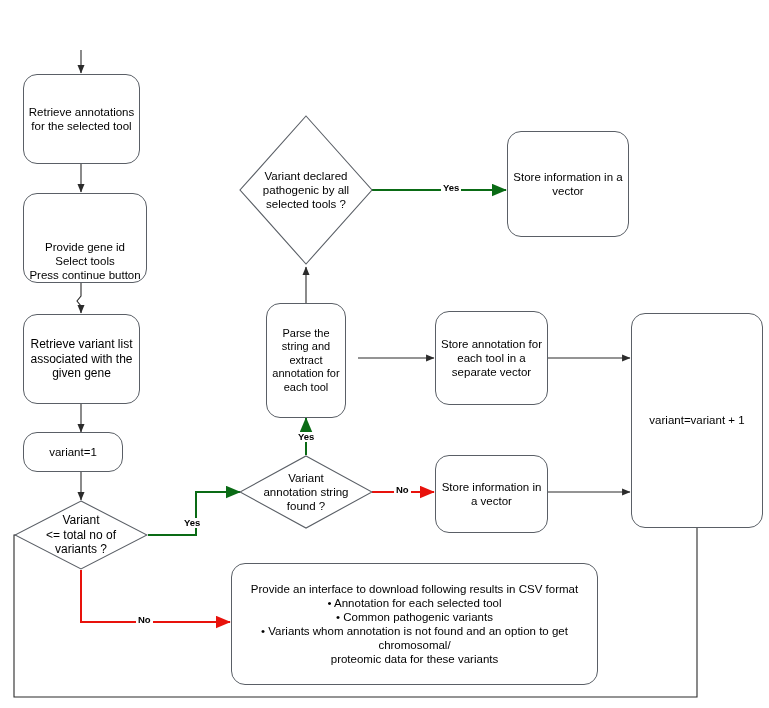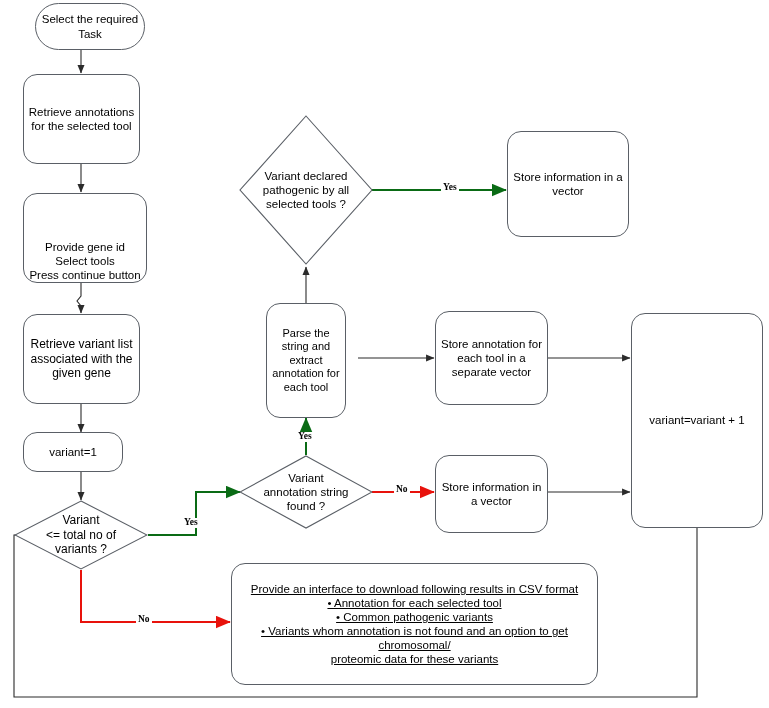--- a/index.html
+++ b/index.html
@@ -64,28 +64,27 @@
     padding: 0 6px;
   }
   .elabel {
     position: absolute;
     font-size: 9.5px;
     font-weight: bold;
     color: #000000;
     background: #ffffff;
     padding: 0 2px;
     line-height: 1;
-    font-family: Liberation Serif, serif;
+    font-family: Liberation Sans, sans-serif;
   }
   .results-text {
     display: block;
     width: 100%;
     padding: 0 10px;
     box-sizing: border-box;
-    text-decoration: underline;
   }
   .results-text .rline {
     display: block;
   }
 </style>
 </head>
 <body>
 
 <div id="canvas">
 
@@ -126,23 +125,20 @@
 
     <path d="M372,190 L506,190" stroke="#0a6b15" stroke-width="2" fill="none" marker-end="url(#ah-green)"></path>
 
     <path d="M548,358 L630,358" stroke="#2b2b2b" stroke-width="1.1" fill="none" marker-end="url(#ah-dark)"></path>
 
     <path d="M548,492 L630,492" stroke="#2b2b2b" stroke-width="1.1" fill="none" marker-end="url(#ah-dark)"></path>
 
     <path d="M697,528 L697,697 L14,697 L14,535 L58,535" stroke="#2b2b2b" stroke-width="1.1" fill="none" marker-end="url(#ah-dark)"></path>
   </svg>
 
-  <div class="node term" style="left:35px; top:3px; width:110px; height:47px; font-size:11.5px;">
-    <span><span>Select the required</span><br><span>Task</span></span>
-  </div>
 
   <div class="node proc" style="left:23px; top:74px; width:117px; height:90px; font-size:11.5px;">
     <span><span>Retrieve annotations</span><br><span>for the selected tool</span></span>
   </div>
 
   <div class="node proc" style="left:23px; top:193px; width:124px; height:90px; font-size:11.5px;align-items:flex-end;">
     <span><span>Provide gene id</span><br><span>Select tools</span><br><span>Press continue button</span></span>
   </div>
 
   <div class="node proc" style="left:23px; top:314px; width:117px; height:90px; font-size:12px;">

